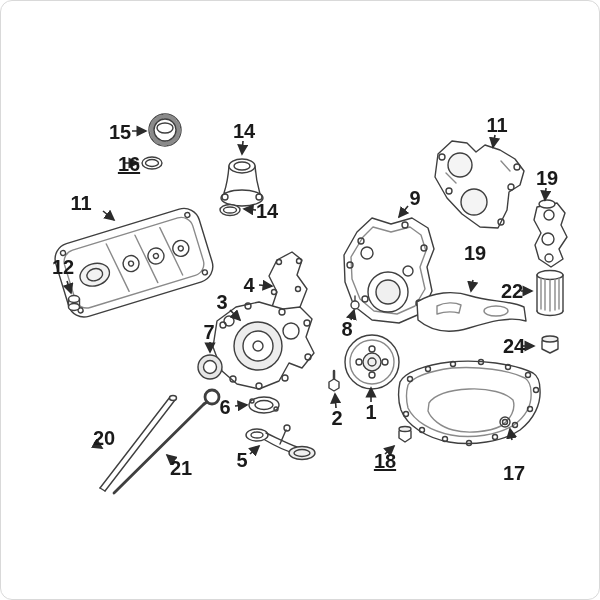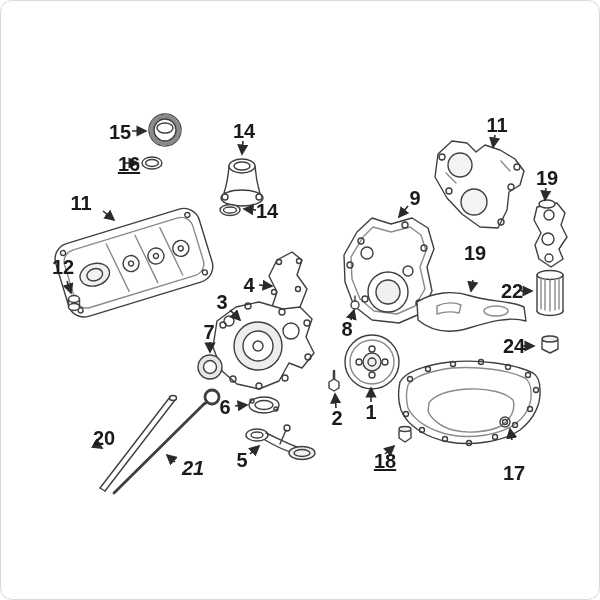--- a/index.html
+++ b/index.html
@@ -295,18 +295,18 @@
       <div class="callout" style="left: 80px; top: 202px; text-align: center;">11</div>
       <div class="callout" style="left: 62px; top: 266px;">12</div>
       <div class="callout" style="left: 243px; top: 130px;">14</div>
       <div class="callout" style="left: 266px; top: 210px;">14</div>
       <div class="callout" style="left: 119px; top: 131px;">15</div>
       <div class="callout" style="left: 128px; top: 163px; text-decoration: underline;">16</div>
       <div class="callout" style="left: 513px; top: 448px; margin-top: 24px;">17</div>
       <div class="callout" style="left: 384px; top: 460px; text-decoration: underline;">18</div>
       <div class="callout" style="left: 474px; top: 252px;">19</div>
       <div class="callout" style="left: 87px; top: 437px; margin-left: 16px;">20</div>
-      <div class="callout" style="left: 192px; top: 467px; font-style: italic;">21</div>
+      <div class="callout" style="left: 180px; top: 467px;">21</div>
       <div class="callout" style="left: 511px; top: 290px;">22</div>
       <div class="callout" style="left: 546px; top: 177px;">19</div>
       <div class="callout" style="left: 513px; top: 345px;">24</div>
     </div>
 </div>
 
 </body></html>

